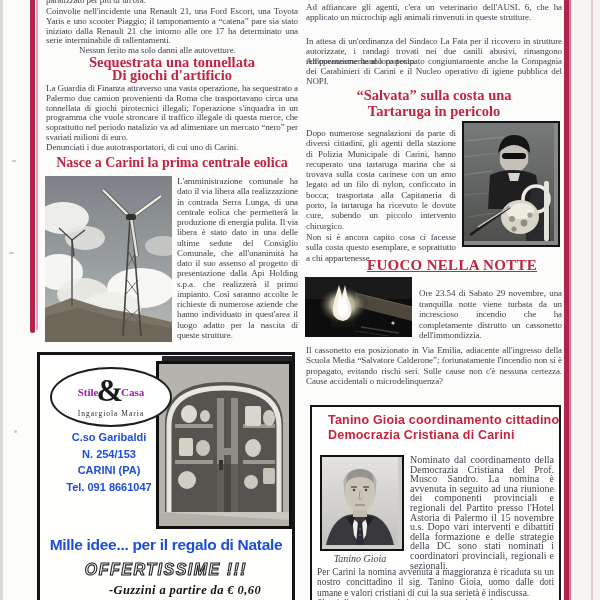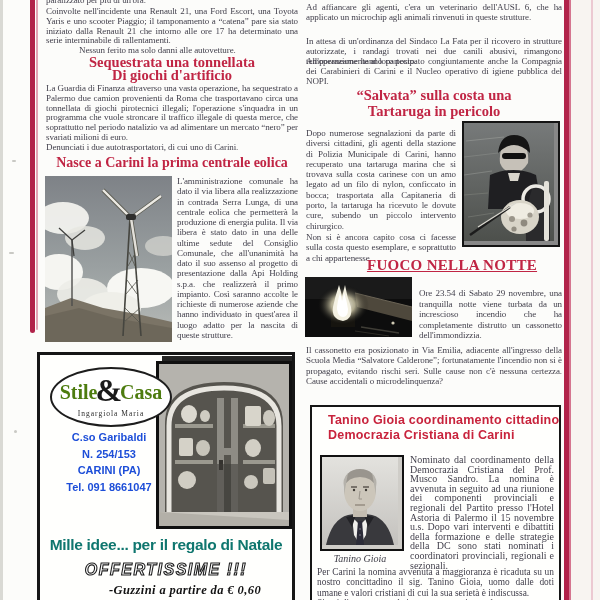--- a/index.html
+++ b/index.html
@@ -21,28 +21,28 @@
 
   
   .col-l{left:46px;width:252px;}
   .col-r{left:306px;width:256px;}
 
   
   .ad-box{position:absolute;left:37px;top:352px;width:252px;height:250px;border:3px solid #161616;background:#fffffd;}
   .ad-oval{position:absolute;left:10px;top:12px;width:118px;height:56px;border:2px solid #1d1d1d;border-radius:50%;
            display:flex;flex-direction:column;align-items:center;justify-content:center;background:#fff;}
   .ad-oval .row{display:flex;align-items:center;line-height:1;}
-  .ad-oval .w{font-size:20px;font-weight:bold;color:#4d7c0f;font-family:Liberation Serif, serif;}
+  .ad-oval .w{font-size:11px;font-weight:bold;color:#a21caf;font-family:Liberation Serif, serif;}
   .ad-oval .amp{font-size:32px;font-weight:bold;color:#1a1a1a;margin:0 -2px;position:relative;top:-2px;}
   .ad-oval .sub{font-size:7.5px;letter-spacing:1px;color:#2a2a2a;margin-top:1px;}
   .ad-address{position:absolute;left:0;top:74px;width:138px;text-align:center;
               font-family:"Liberation Sans",sans-serif;font-weight:bold;font-size:11px;line-height:16.5px;color:#1d4ed8;}
   .ad-frame-shadow{position:absolute;left:122px;top:1px;width:130px;height:172px;background:#242424;}
   .ad-photo{position:absolute;left:116px;top:6px;width:130px;height:162px;border:3px solid #101010;background:#a9a7a1;}
-  .ad-tagline{position:absolute;left:2px;top:181px;width:248px;text-align:center;color:#0f766e;
+  .ad-tagline{position:absolute;left:2px;top:181px;width:248px;text-align:center;color:#1d4ed8;
               font-family:"Liberation Sans",sans-serif;font-weight:bold;font-size:15.5px;letter-spacing:-0.3px;}
   .ad-offer{position:absolute;left:2px;top:206px;width:248px;text-align:center;font-family:"Liberation Sans",sans-serif;
             font-style:italic;font-weight:bold;font-size:16px;letter-spacing:1.5px;color:#ffffff;
             -webkit-text-stroke:1.1px #1c1c1c;}
   .ad-offer-detail{position:absolute;left:40px;top:228px;width:210px;text-align:center;
                    font-style:italic;font-weight:bold;font-size:12.5px;color:#141414;letter-spacing:0.4px;}
 
   
   .gioia-box{position:absolute;left:310px;top:405px;width:247px;height:200px;border:2.5px solid #161616;background:#fffffd;}
   .gioia-title{position:absolute;left:16px;top:6px;width:100%;color:#c8233c;

